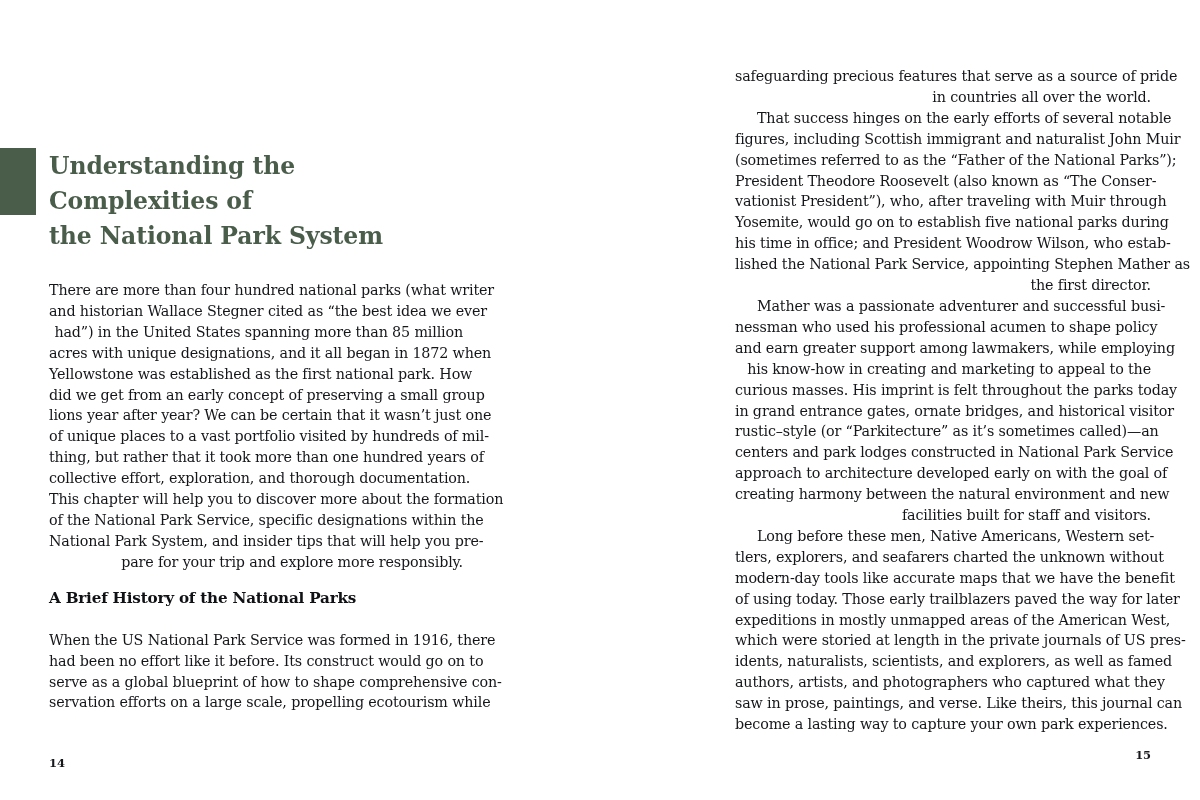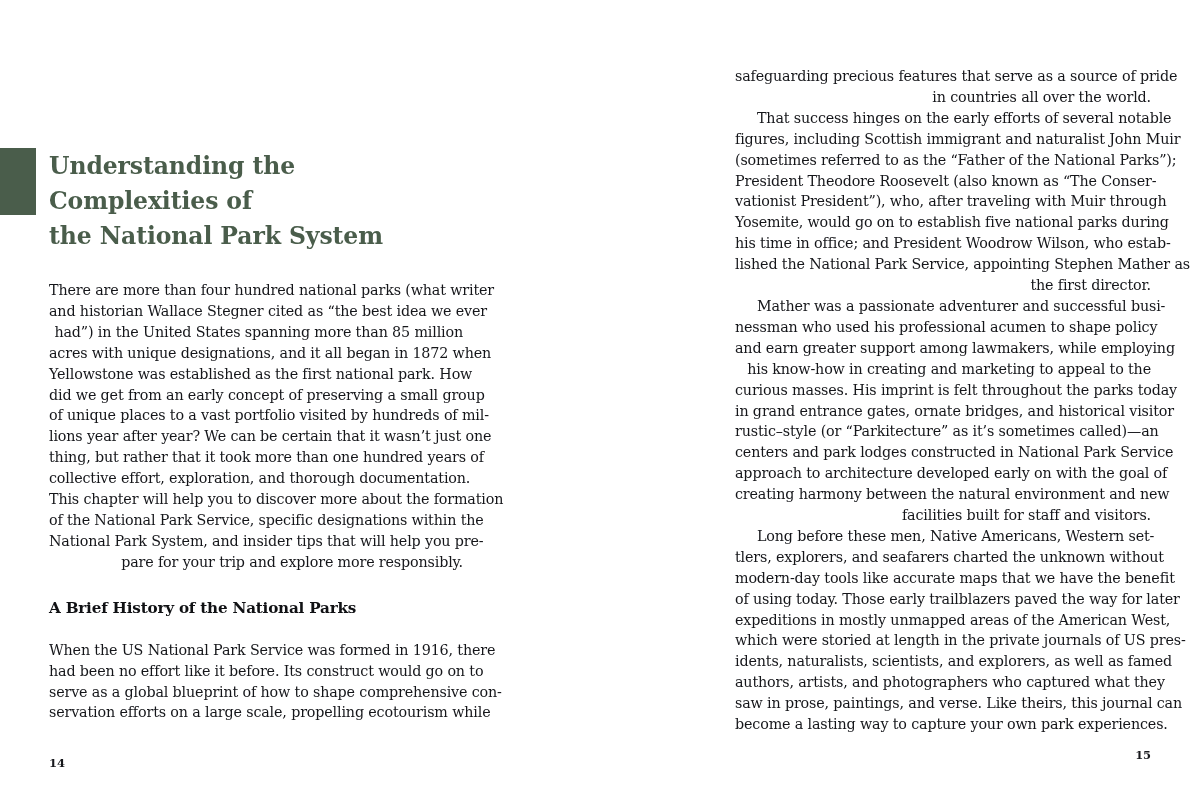--- a/index.html
+++ b/index.html
@@ -72,21 +72,21 @@
     text-align: right;
   }
   .body-par .ln { display: block; white-space: pre; }
 
   .subhead {
     font-family: "DejaVu Serif", "Liberation Serif", serif;
     font-size: 15.2px;
     font-weight: 700;
     color: #101114;
     letter-spacing: -0.2px;
-    margin-top: 26px;
+    margin-top: 16px;
     margin-bottom: 23px;
   }
 
   .folio {
     position: absolute;
     font-family: "DejaVu Serif", "Liberation Serif", serif;
     font-size: 11.5px;
     font-weight: 700;
     color: #17181c;
     letter-spacing: -0.1px;
@@ -110,22 +110,22 @@
 
     <div class="col-left">
 
       <p class="body-par">
           <span class="ln">There are more than four hundred national parks (what writer</span>
           <span class="ln">and historian Wallace Stegner cited as “the best idea we ever</span>
           <span class="ln">had”) in the United States spanning more than 85 million</span>
           <span class="ln">acres with unique designations, and it all began in 1872 when</span>
           <span class="ln">Yellowstone was established as the first national park. How</span>
           <span class="ln">did we get from an early concept of preserving a small group</span>
+          <span class="ln">lions year after year? We can be certain that it wasn’t just one</span>
           <span class="ln">of unique places to a vast portfolio visited by hundreds of mil-</span>
-          <span class="ln">lions year after year? We can be certain that it wasn’t just one</span>
           <span class="ln">thing, but rather that it took more than one hundred years of</span>
           <span class="ln">collective effort, exploration, and thorough documentation.</span>
           <span class="ln">This chapter will help you to discover more about the formation</span>
           <span class="ln">of the National Park Service, specific designations within the</span>
           <span class="ln">National Park System, and insider tips that will help you pre-</span>
           <span class="ln">pare for your trip and explore more responsibly.</span>
         </p>
 
       <h2 class="subhead">A Brief History of the National Parks</h2>
 

